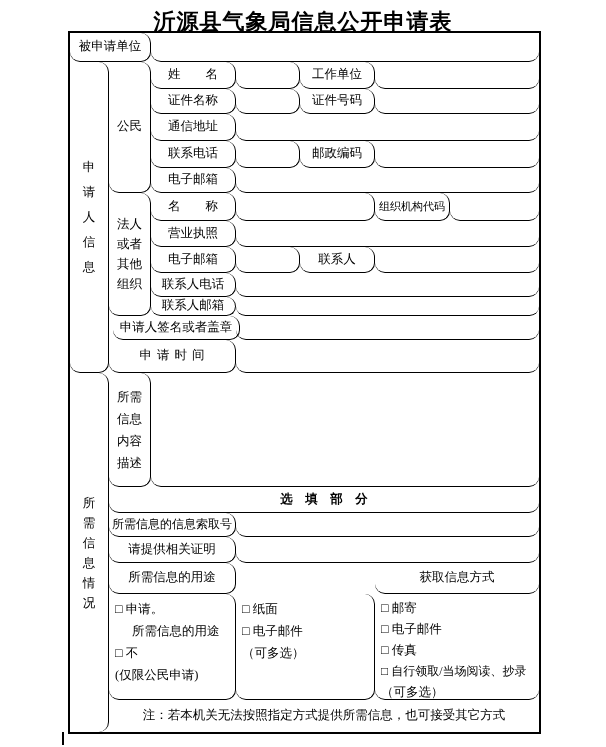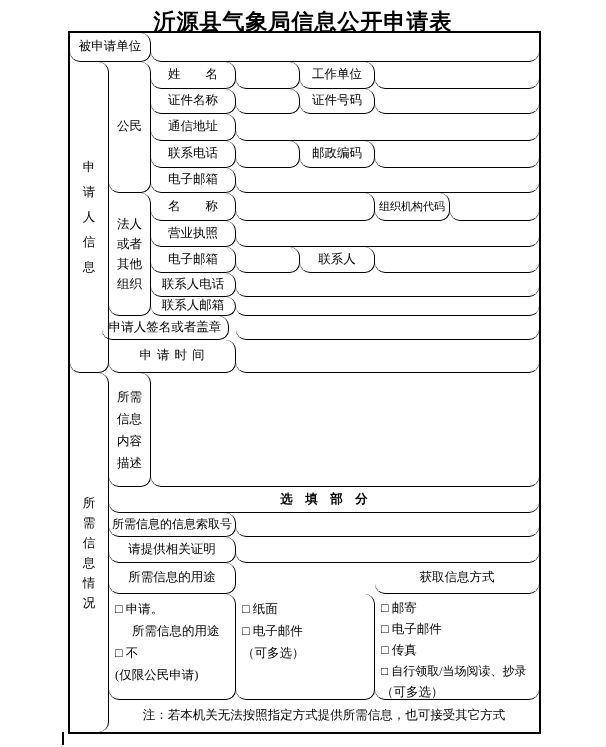--- a/index.html
+++ b/index.html
@@ -87,21 +87,21 @@
     <div class="c" style="left:166px;top:214px;width:64px;height:26px"></div>
     <div class="c" style="left:230px;top:214px;width:75px;height:26px">联系人</div>
     <div class="c nr" style="left:305px;top:214px;width:164px;height:26px"></div>
 
     <div class="c" style="left:81px;top:240px;width:85px;height:24px">联系人电话</div>
     <div class="c nr" style="left:166px;top:240px;width:303px;height:24px"></div>
 
     <div class="c" style="left:81px;top:264px;width:85px;height:19px">联系人邮箱</div>
     <div class="c nr" style="left:166px;top:264px;width:303px;height:19px"></div>
 
-    <div class="c" style="left:32px;top:283px;width:127px;height:24px">申请人签名或者盖章</div>
+    <div class="c" style="left:43px;top:283px;width:127px;height:24px">申请人签名或者盖章</div>
     <div class="c nr" style="left:166px;top:283px;width:303px;height:24px"></div>
 
     <div class="c lsp" style="left:39px;top:307px;width:127px;height:33px">申请时间</div>
     <div class="c nr" style="left:166px;top:307px;width:303px;height:33px"></div>
 
     <div class="c v lh20 nb" style="left:0;top:340px;width:39px;height:359px">所
 需
 信
 息
 情

